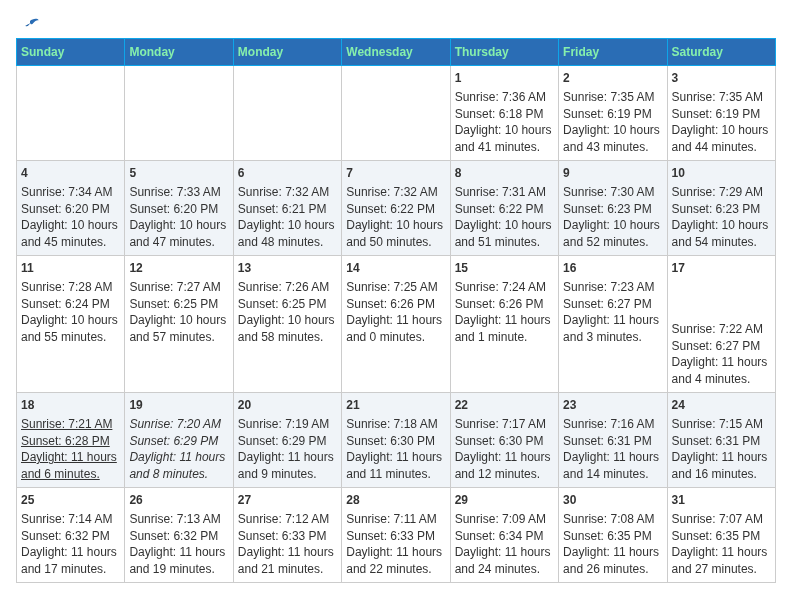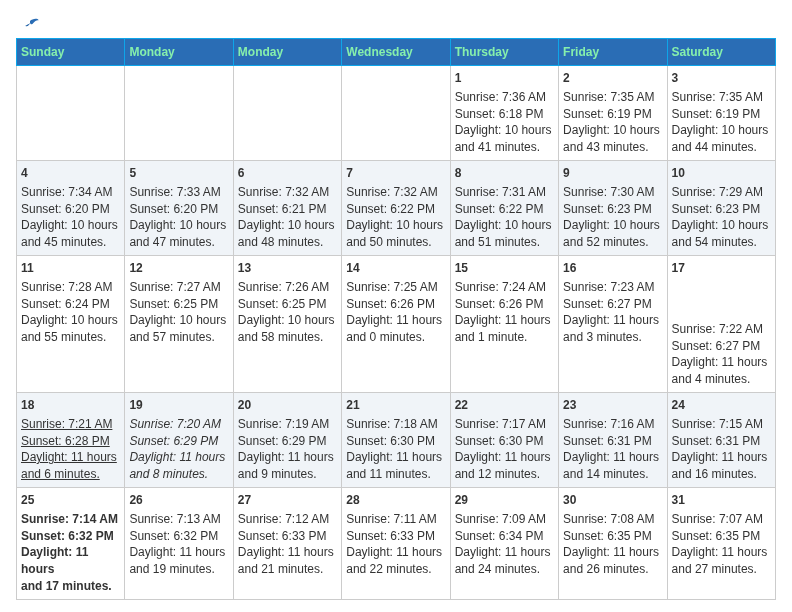--- a/index.html
+++ b/index.html
@@ -307,21 +307,21 @@
           <span class="day-num">24</span>
           <div class="day-info" style="white-space: pre-line;">Sunrise: 7:15 AM
 Sunset: 6:31 PM
 Daylight: 11 hours
 and 16 minutes.</div>
         </td>
       </tr>
       <tr>
         <td>
           <span class="day-num">25</span>
-          <div class="day-info" style="white-space: pre-line; font-weight: bold;">Sunrise: 7:14 AM
+          <div class="day-info" style="white-space: pre-line;">Sunrise: 7:14 AM
 Sunset: 6:32 PM
 Daylight: 11 hours
 and 17 minutes.</div>
         </td>
         <td>
           <span class="day-num">26</span>
           <div class="day-info" style="white-space: pre-line;">Sunrise: 7:13 AM
 Sunset: 6:32 PM
 Daylight: 11 hours
 and 19 minutes.</div>

